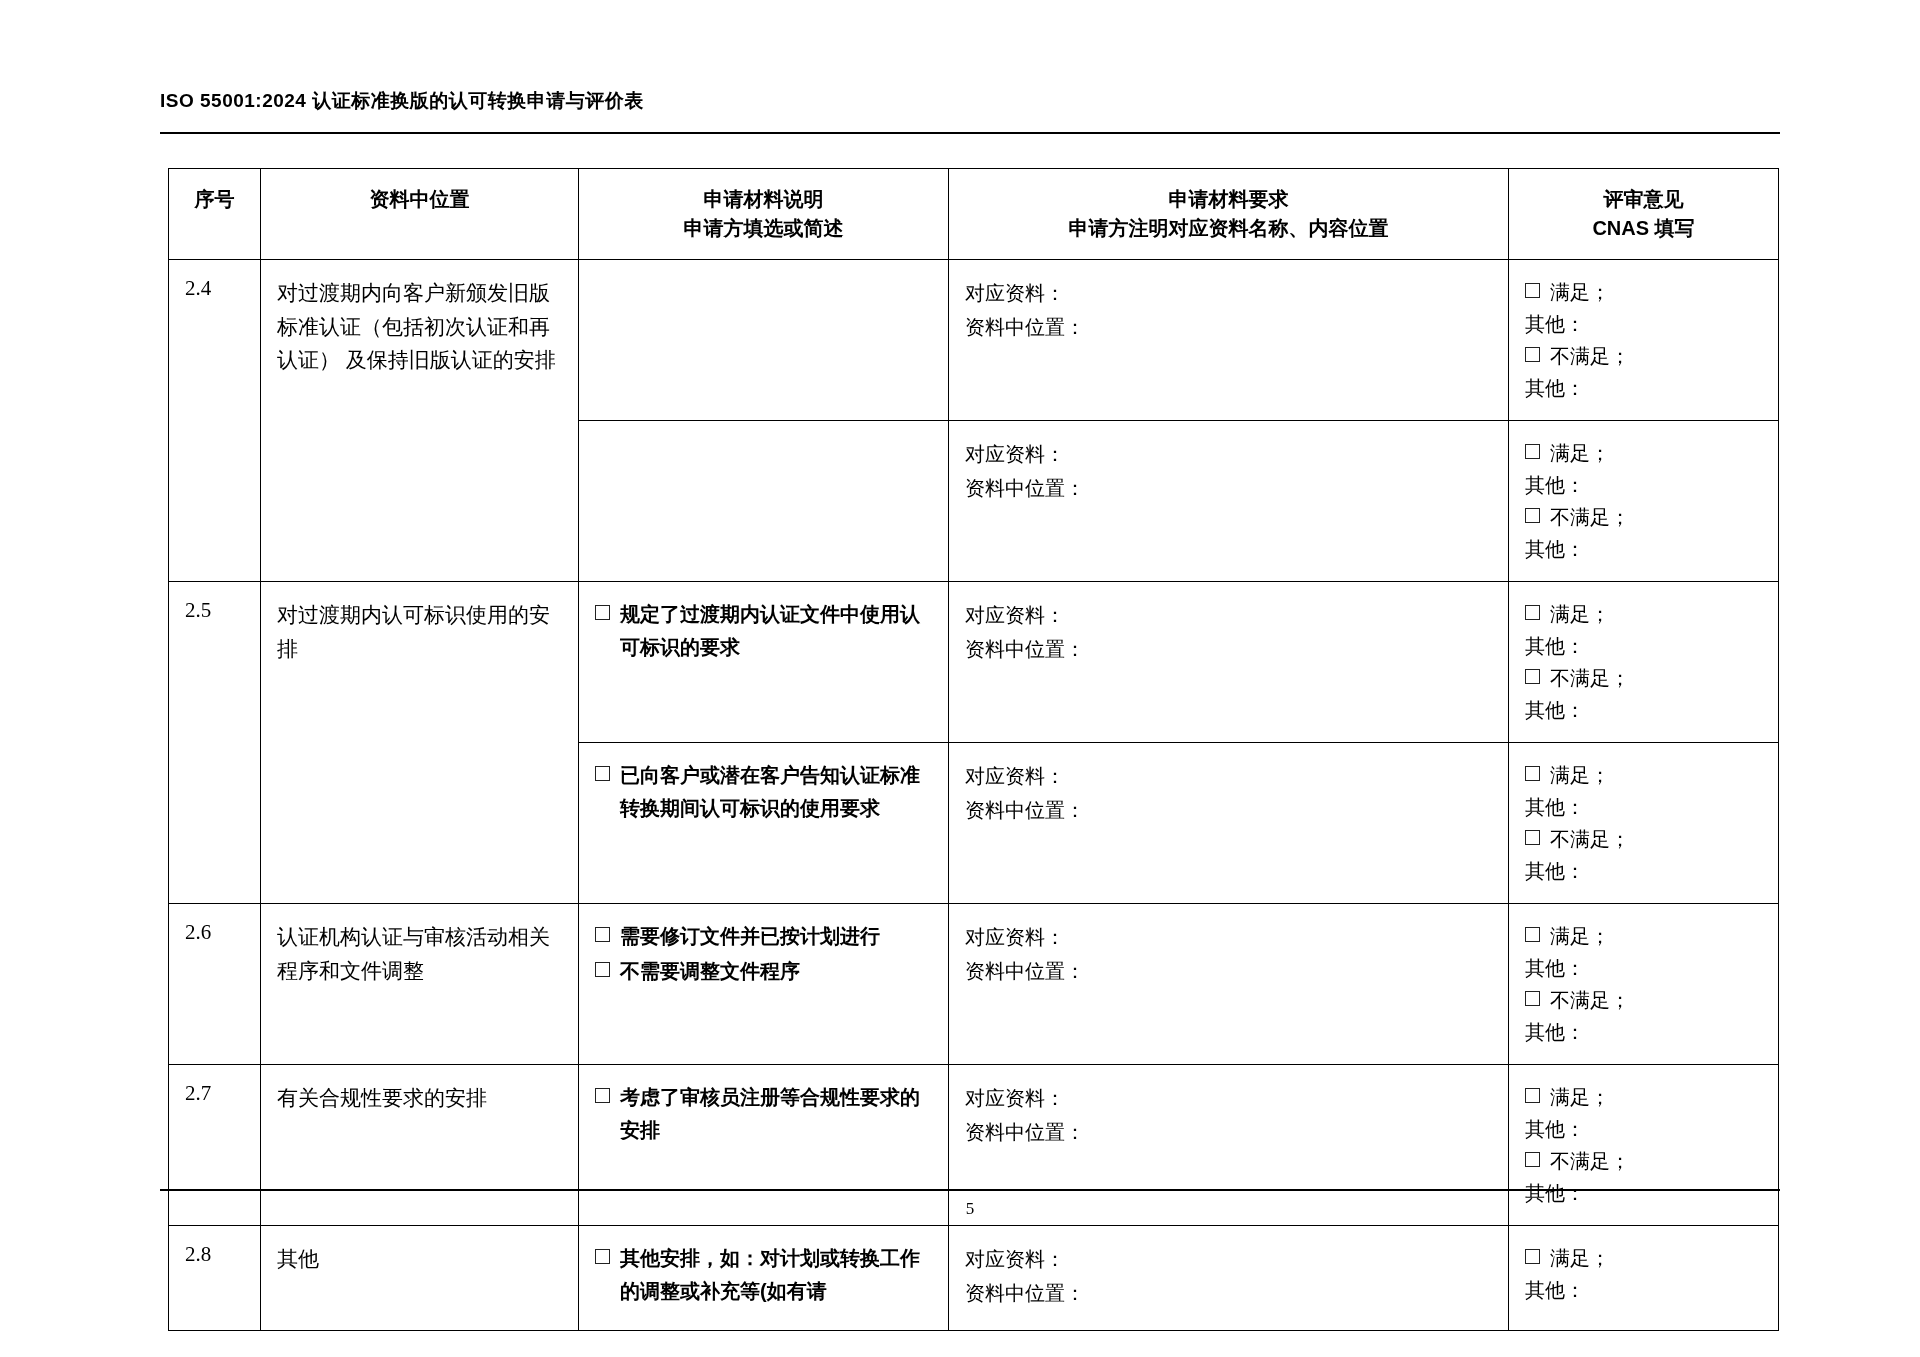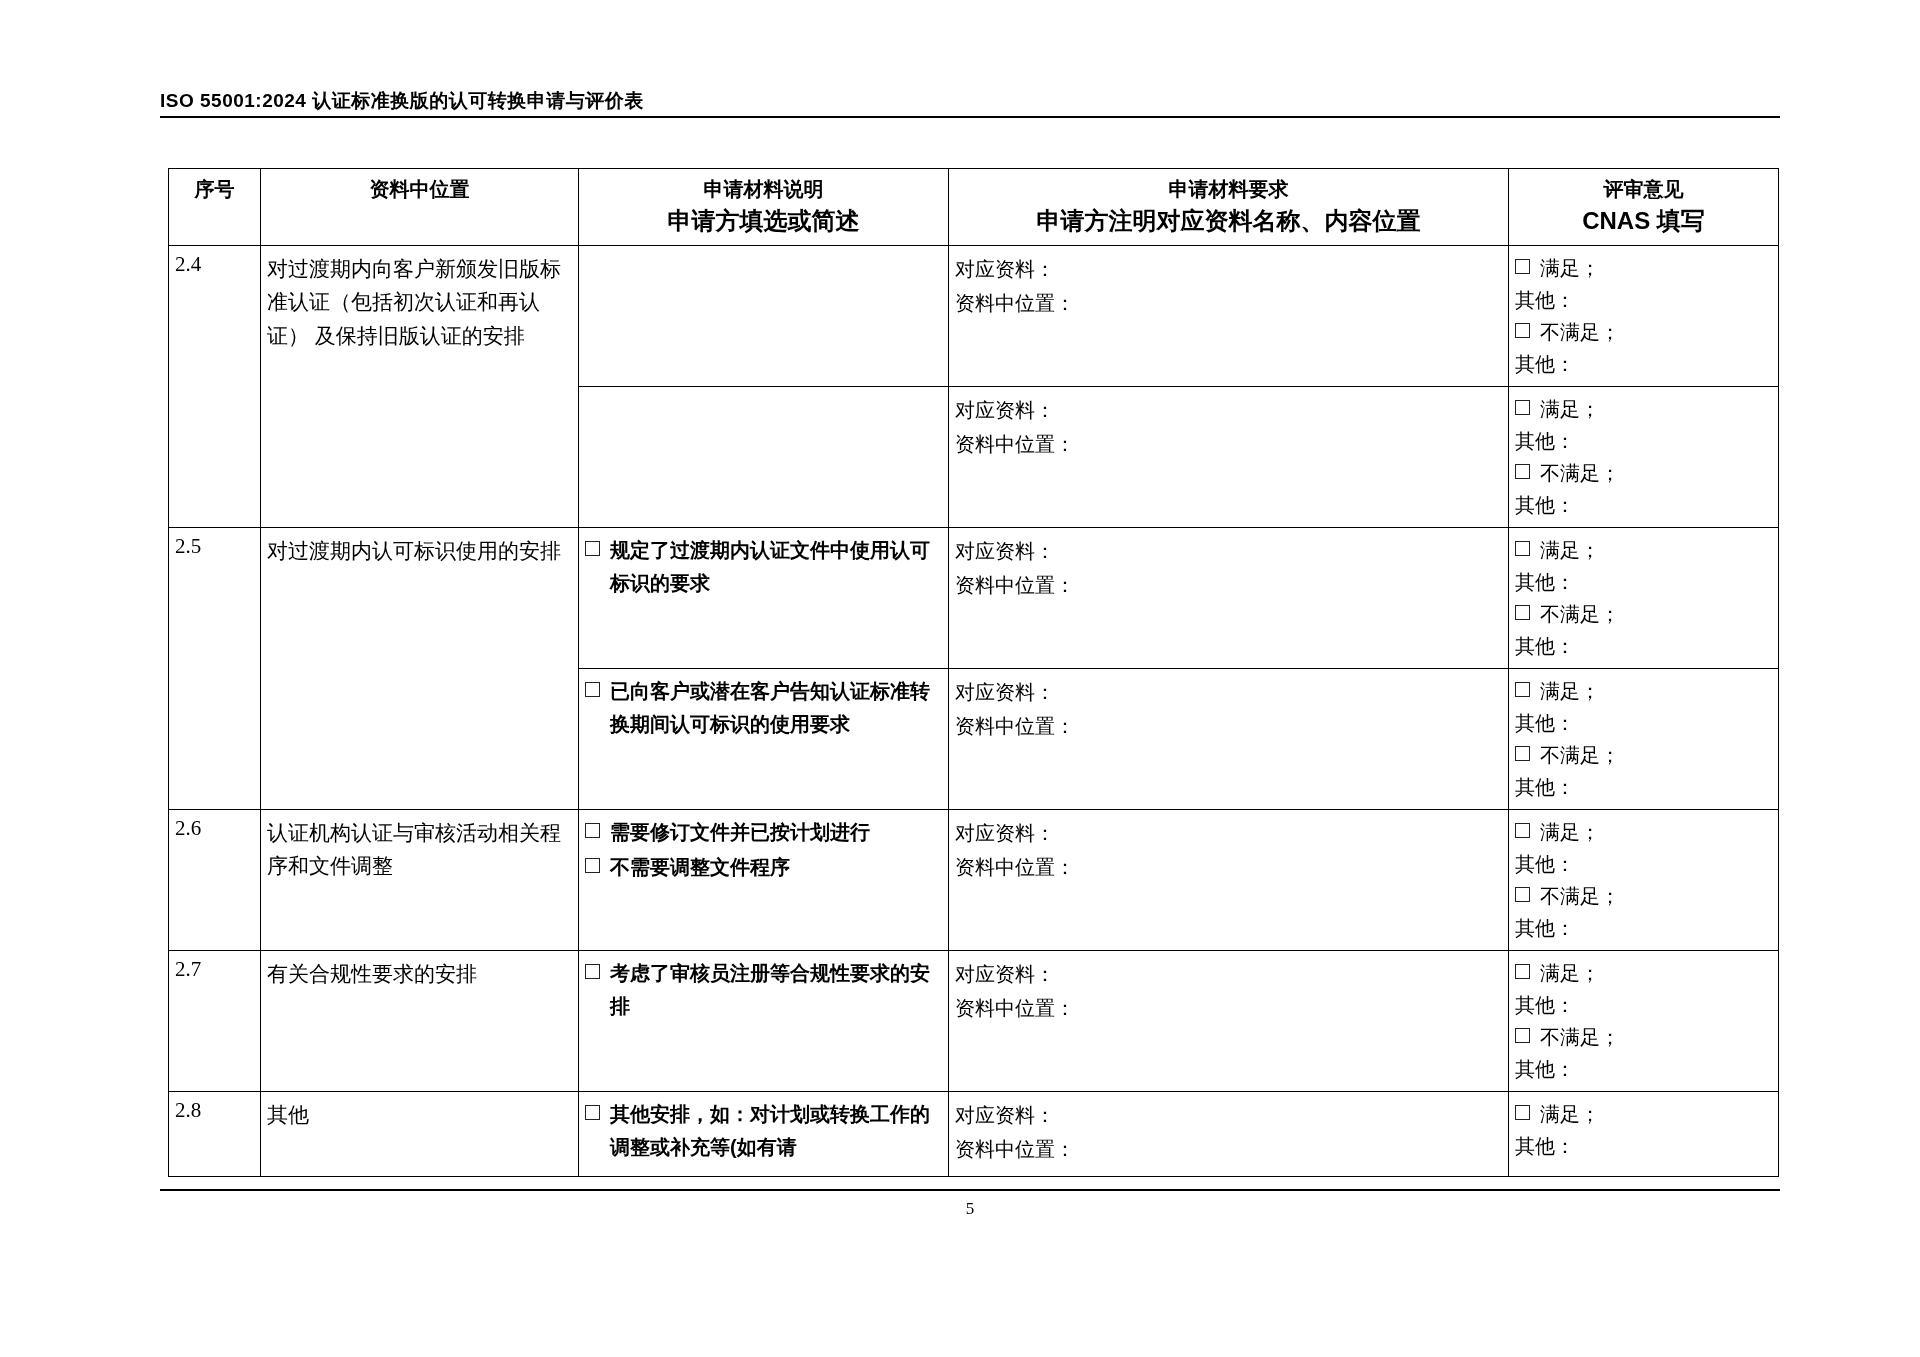--- a/index.html
+++ b/index.html
@@ -44,21 +44,21 @@
     top: 88px;
     width: 1620px;
     z-index: 2;
   }
   .doc-header .hdr-text {
     font-family: "Liberation Sans", sans-serif;
     font-size: 19px;
     font-weight: bold;
     letter-spacing: 0.5px;
     color: #000;
-    padding-bottom: 2px;
+    padding-bottom: 18px;
   }
   .doc-header .hdr-rule {
     border-bottom: 2px solid #000;
     width: 100%;
   }
 
   
   .doc-footer {
     position: absolute;
     left: 160px;
@@ -86,41 +86,41 @@
     z-index: 1;
   }
   table.form {
     border-collapse: collapse;
     width: 100%;
     table-layout: fixed;
   }
   table.form td, table.form th {
     border: 1px solid #000;
     vertical-align: top;
-    padding: 6px;
+    padding: 16px;
     background: transparent;
   }
   .c-no    { width: 92px; }
   .c-req   { width: 318px; }
   .c-desc  { width: 370px; }
   .c-index { width: 560px; }
   .c-opin  { width: 270px; }
 
   thead td {
     background: #e9eaee;
     text-align: center;
     font-size: 20px;
     font-family: "Liberation Sans", sans-serif;
     font-weight: bold;
     padding: 10px 4px 12px 4px;
     line-height: 1.45;
   }
   thead td .sub {
     font-weight: bold;
-    font-size: 24px;
+    font-size: 20px;
     text-align: center;
   }
 
   td.no-cell {
     background: #e9eaee;
     font-family: "Liberation Serif", serif;
     font-size: 21px;
     padding: 12px 0 0 14px;
     text-align: left;
   }

